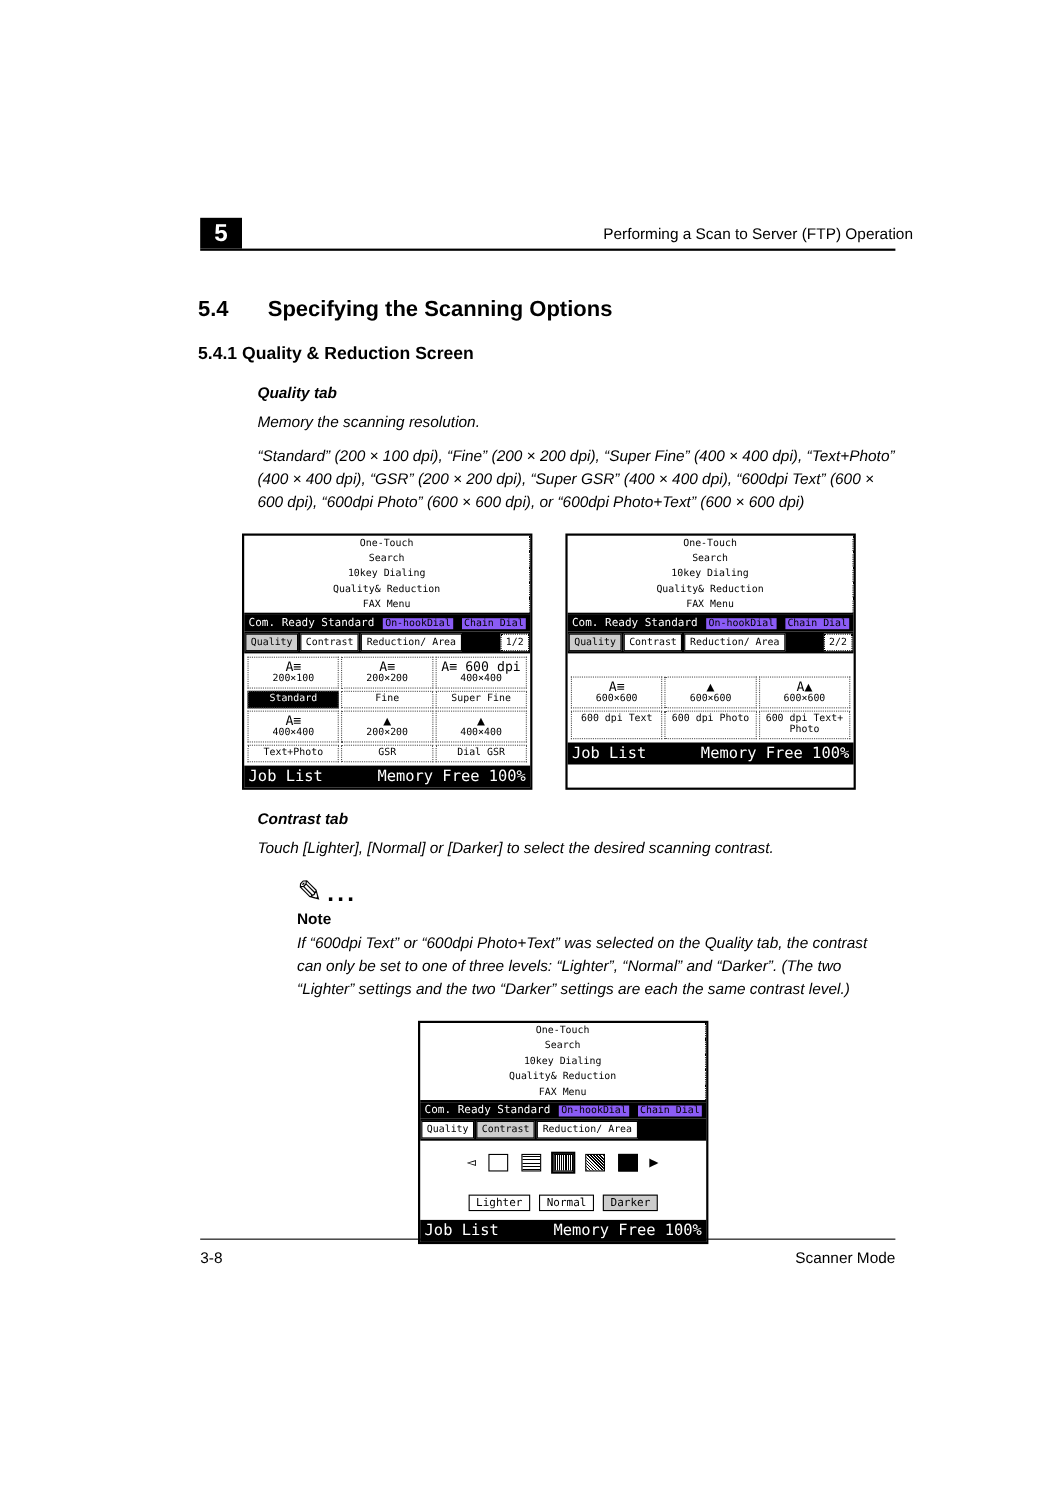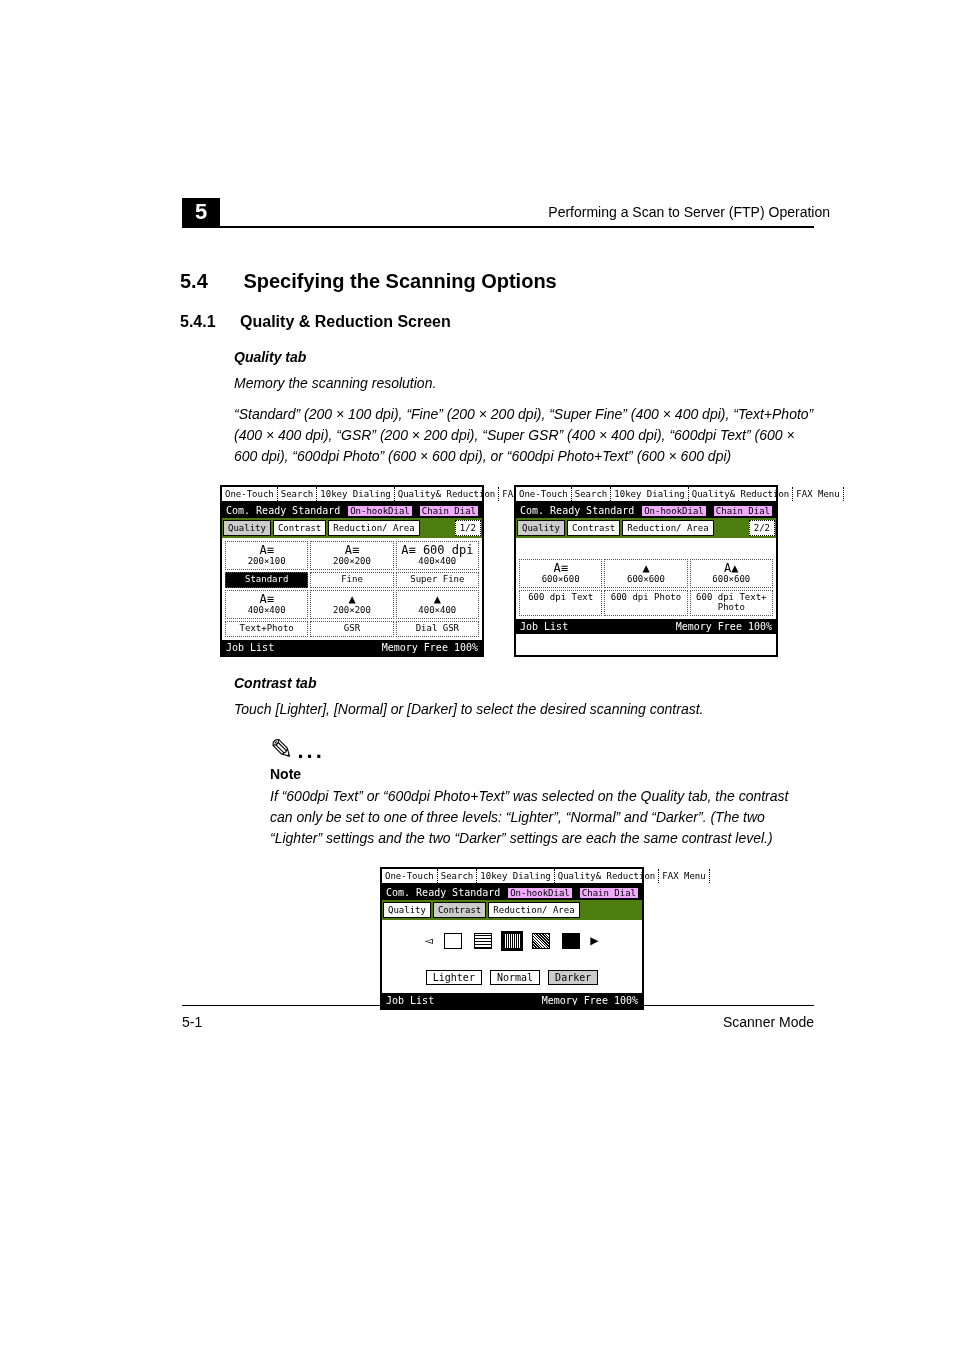--- a/index.html
+++ b/index.html
@@ -45,21 +45,21 @@
     margin: 90px 0 20px 60px;
     font-size: 20px;
     font-weight: bold;
   }
   .h1 .num { margin-right: 30px; }
   .h2 {
     margin: 10px 0 18px 60px;
     font-size: 16px;
     font-weight: bold;
   }
-  .h2 .num { margin-right: 20px; }
+  .h2 .num { }
   .body-block {
     margin-left: 114px;
     margin-right: 20px;
     font-style: italic;
   }
   .label-bold {
     font-weight: bold;
     margin: 14px 0 8px 0;
   }
   p { margin: 0 0 10px 0; line-height: 1.5; }
@@ -72,46 +72,47 @@
     width: 260px;
     border: 2px solid #000;
     background: #fff;
     font-family: monospace;
     font-size: 10px;
     color: #000;
   }
   .screen .top-tabs {
     display: flex;
     border-bottom: 2px solid #000;
+    flex-direction: column;
   }
   .screen .top-tabs div {
     border-right: 1px dotted #000;
     padding: 2px 3px;
     flex: 1;
     text-align: center;
     white-space: nowrap;
     font-size: 9px;
   }
   .screen .status-bar {
     display: flex;
     justify-content: space-between;
     background: #000;
     color: #fff;
     padding: 2px 4px;
   }
   .screen .status-bar .right-btns span {
-    background: #f0abfc;
+    background: #8b5cf6;
     color: #000;
     padding: 0 2px;
     margin-left: 2px;
     font-size: 9px;
   }
   .screen .sub-tabs {
     display: flex;
-    background: #4d7c0f;
+    background: #000000;
   }
   .screen .sub-tabs div {
     border: 1px solid #000;
     padding: 2px 4px;
     margin: 2px 1px;
     background: #fff;
     font-size: 9px;
   }
   .screen .sub-tabs div.active {
     background: #ccc;
@@ -130,21 +131,21 @@
     line-height: 1.1;
   }
   .screen .cell.sel { background: #000; color: #fff; }
   .screen .icon-line { font-size: 12px; display: block; }
   .screen .bottom-bar {
     background: #000;
     color: #fff;
     display: flex;
     justify-content: space-between;
     padding: 2px 4px;
-    font-size: 10px;
+    font-size: 14px;
   }
   .note-block {
     margin: 16px 0 16px 150px;
     margin-right: 20px;
   }
   .note-icon {
     font-size: 28px;
     line-height: 1;
     display: inline-block;
     vertical-align: bottom;
@@ -372,16 +373,16 @@
       </div>
       <div class="bottom-bar">
         <span>Job List</span>
         <span>Memory Free 100%</span>
       </div>
     </div>
   </div>
 
   <div class="footer-rule"></div>
   <div class="footer">
-    <span>5-1</span>
+    <span>3-8</span>
     <span>Scanner Mode</span>
   </div>
 </div>
 
 </body></html>

